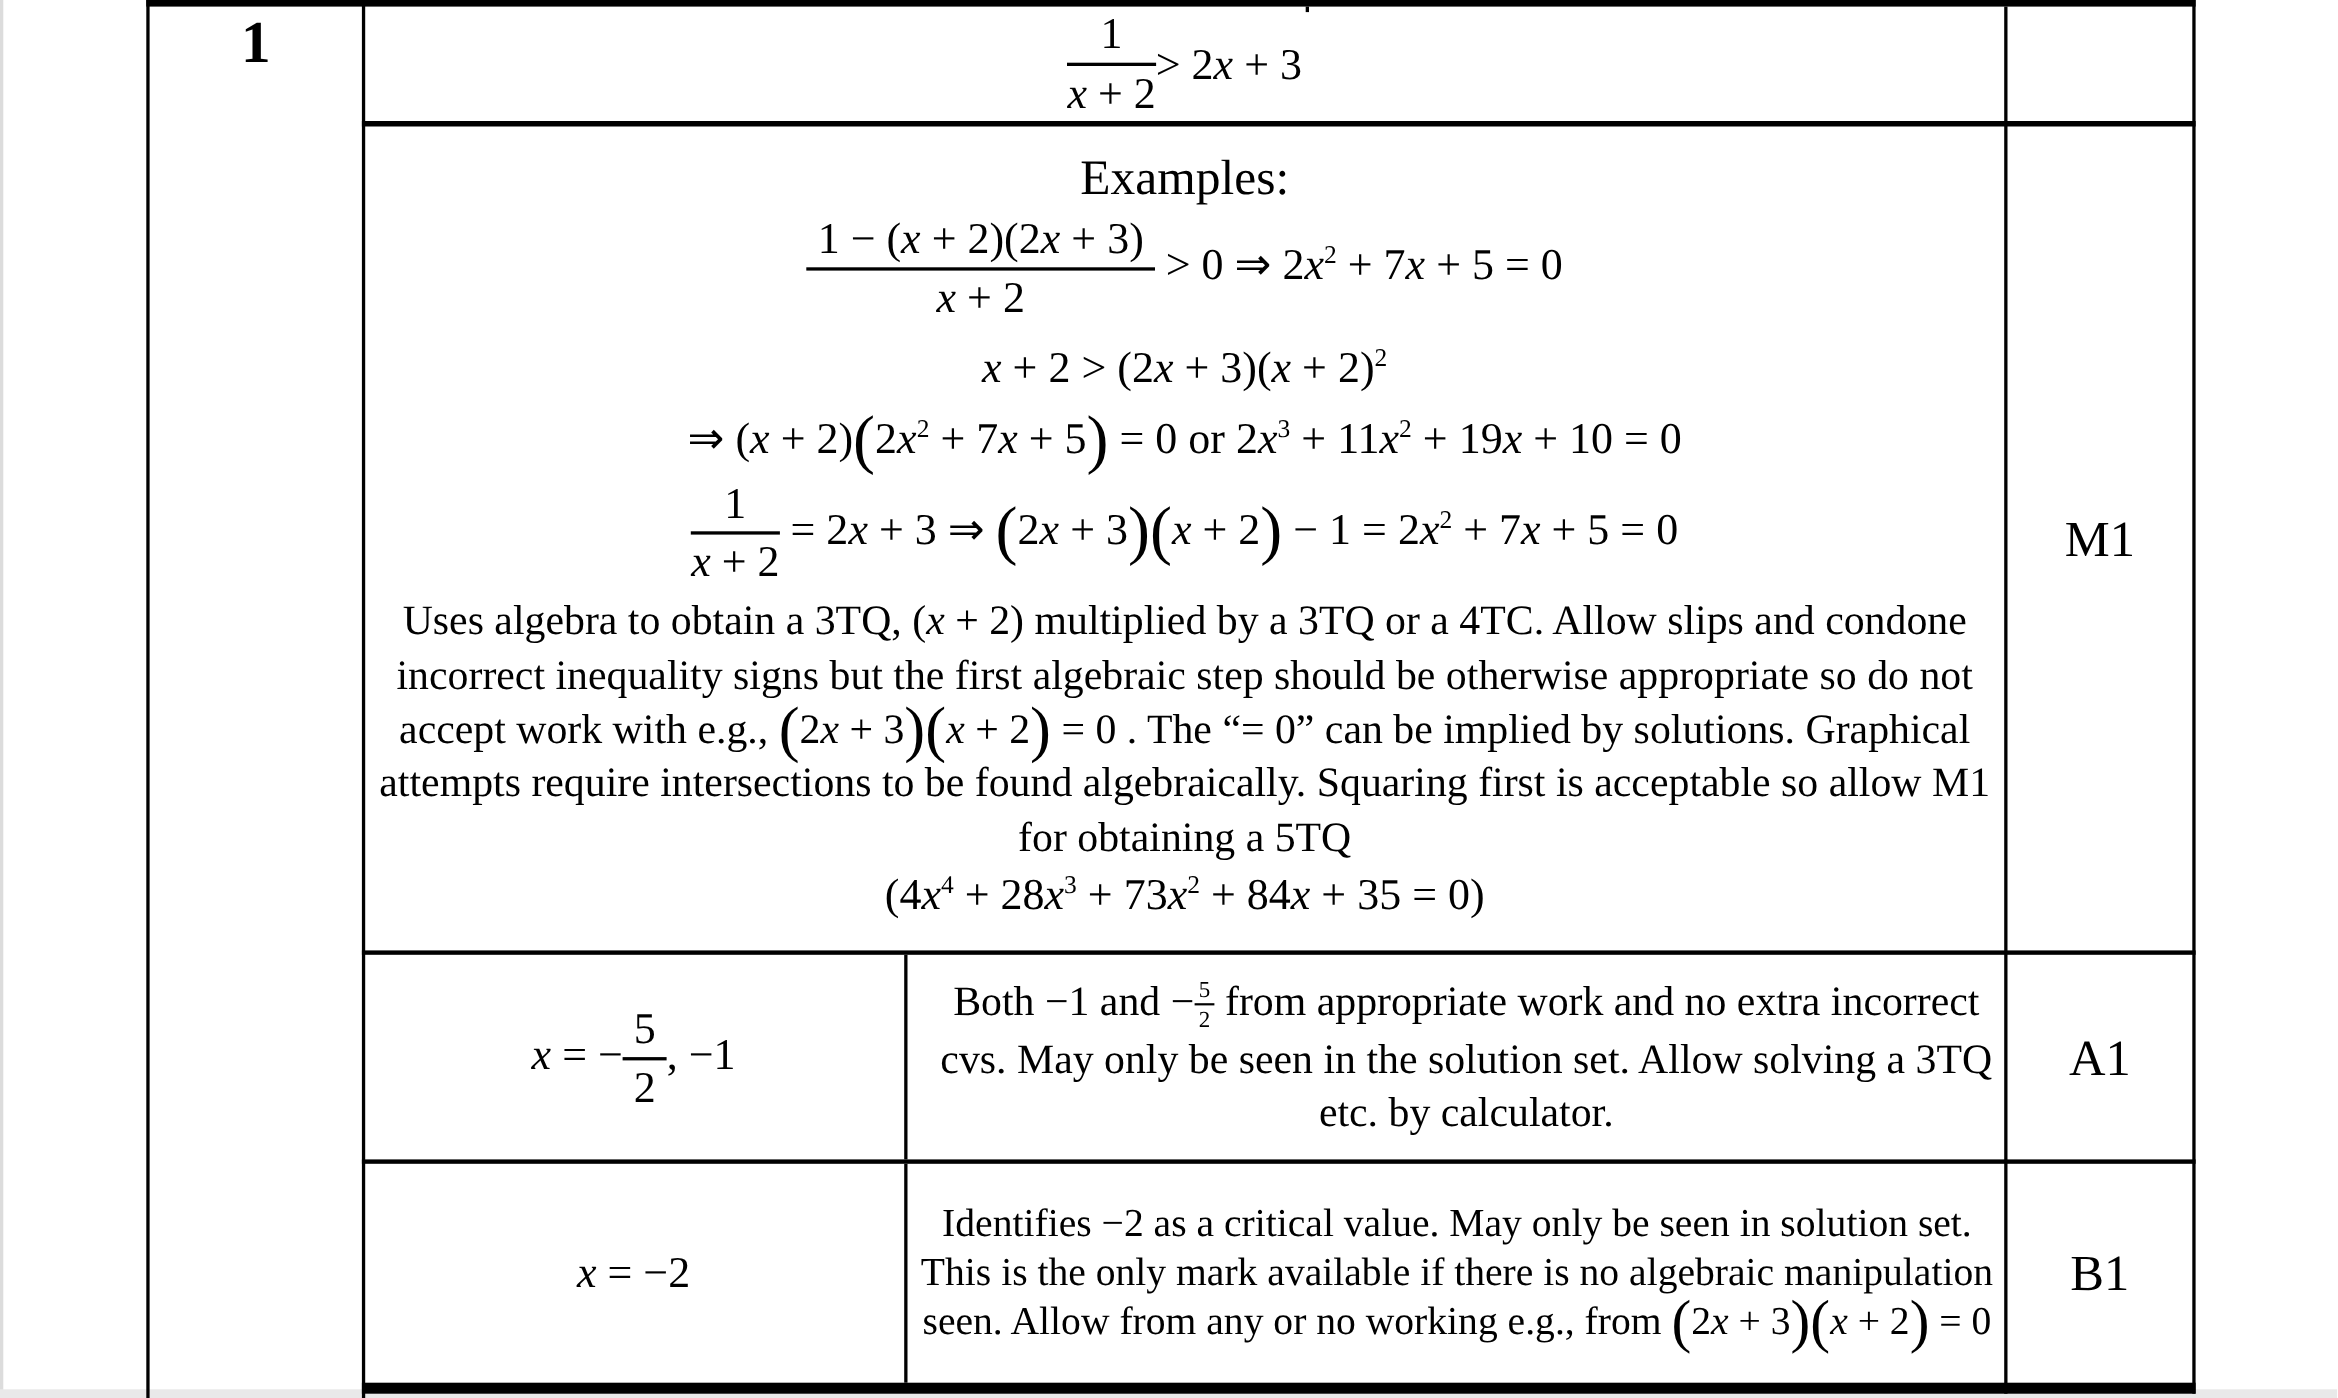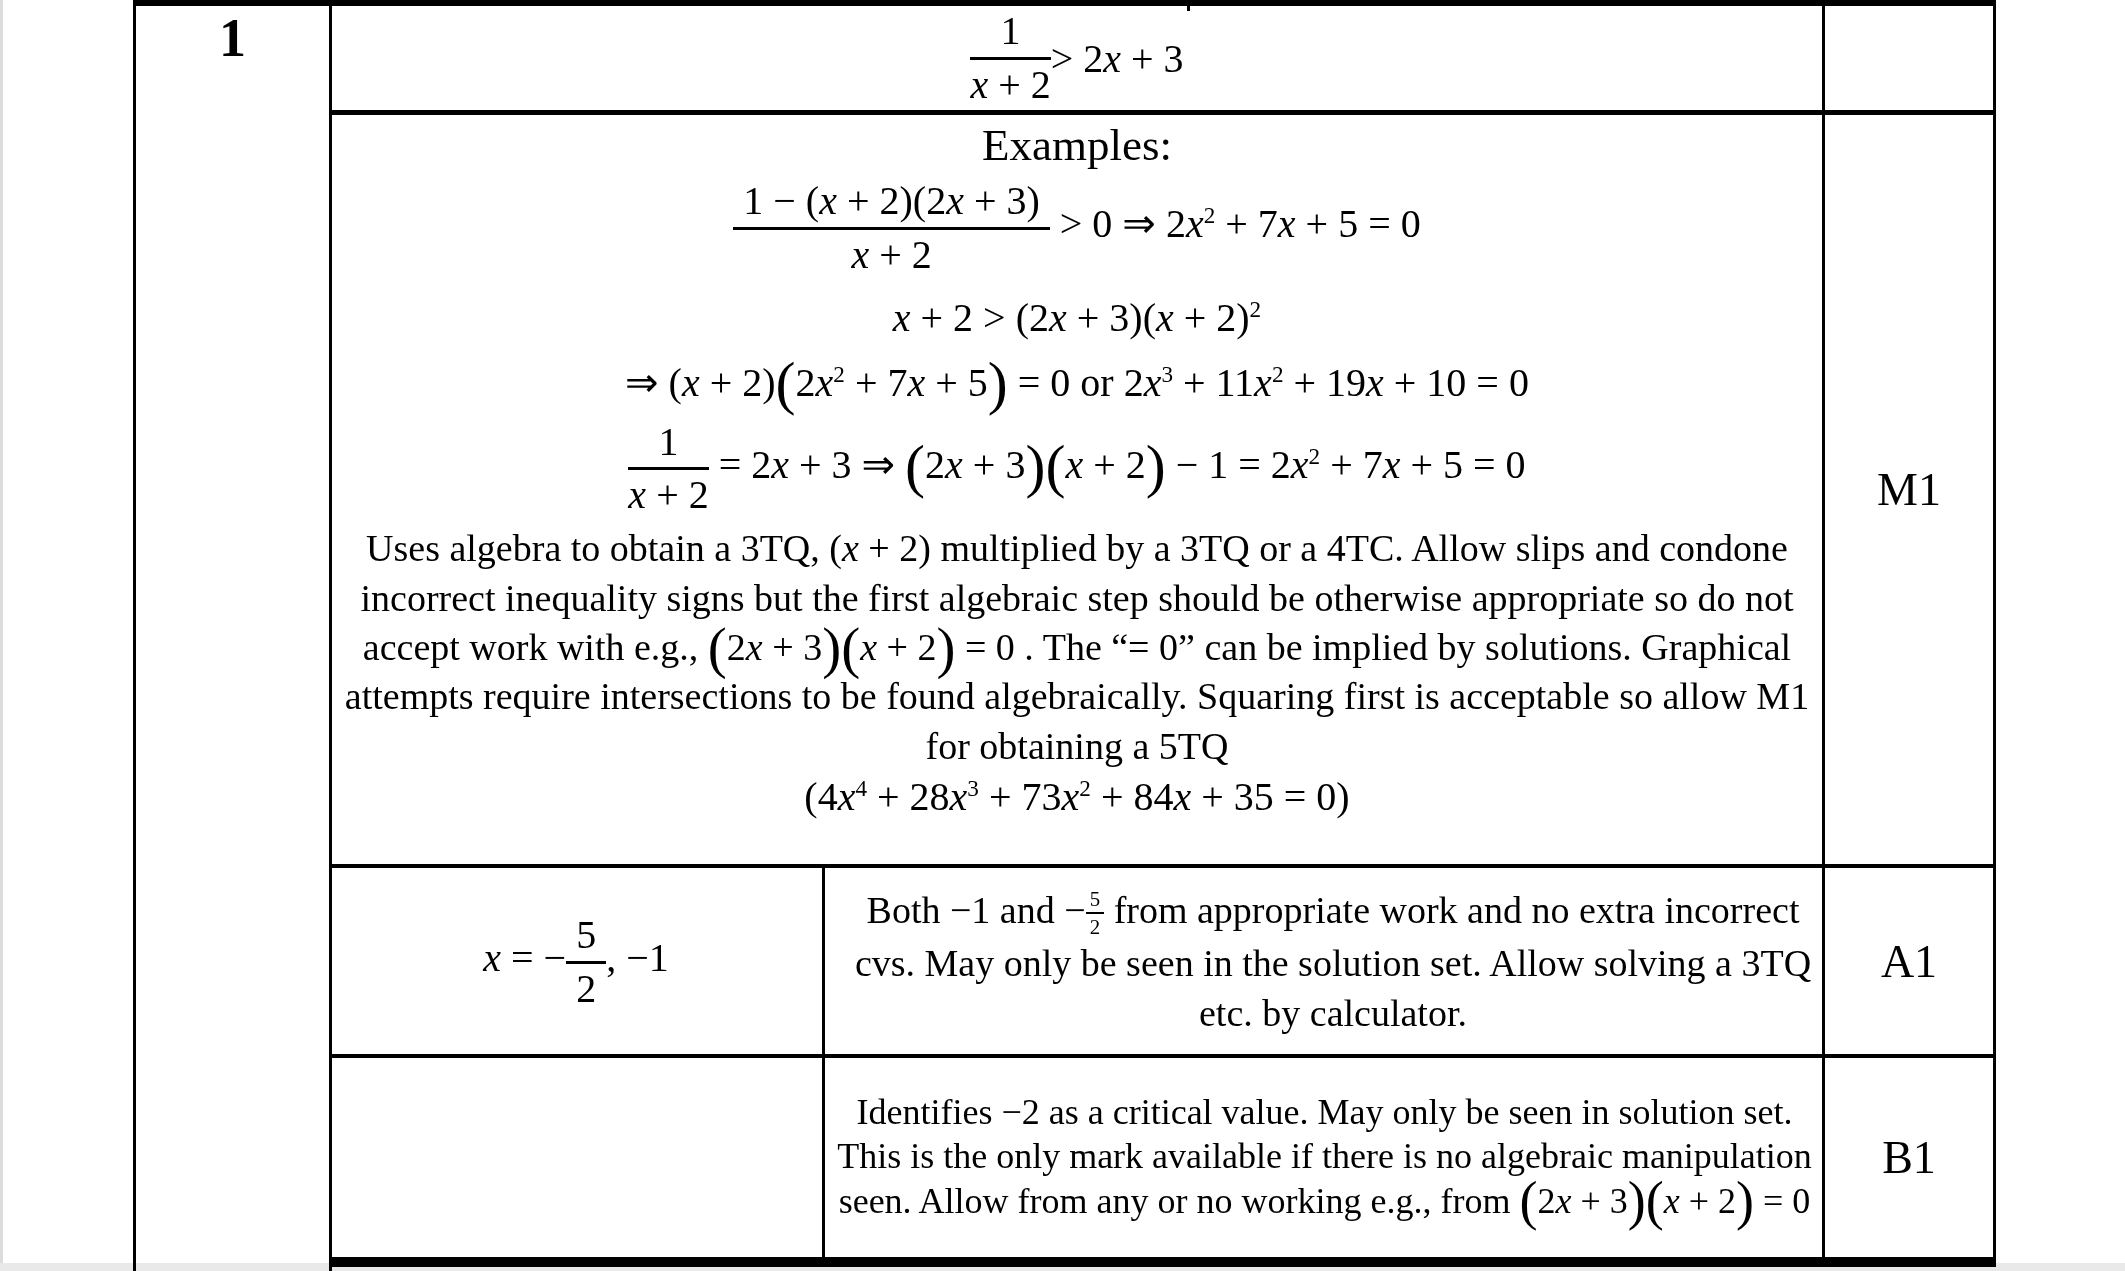--- a/index.html
+++ b/index.html
@@ -18,21 +18,21 @@
 
   
   .cell{position:absolute;display:flex;align-items:center;justify-content:center;text-align:center;}
   .qnum{left:136px;top:8px;width:193px;height:60px;font-size:54px;font-weight:bold;}
   .row1{left:332px;top:8px;width:1490px;height:100px;font-size:40px;}
   .row2{
     left:332px;top:117px;width:1490px;height:745px;
     display:flex;flex-direction:column;align-items:center;justify-content:flex-start;
     position:absolute;text-align:center;
   }
-  .examples-heading{font-size:45px;margin-top:2px;text-align:center;}
+  .examples-heading{font-size:45px;margin-top:18px;text-align:center;}
   .eq{font-size:40px;}
   .eq1{margin-top:8px;}
   .eq2{margin-top:16px;}
   .eq3{margin-top:18px;}
   .eq4{margin-top:14px;}
   .notes{font-size:38px;line-height:1.3;width:1486px;margin-top:6px;text-align:center;}
   .eq5{margin-top:2px;}
 
   .a1-left{left:332px;top:872px;width:488px;height:180px;flex-direction:column;gap:8px;font-size:40px;}
   .a1-right{left:830px;top:870px;width:989px;height:184px;}
@@ -99,18 +99,21 @@
   <div class="mark mark-m1">M1</div>
 
   <div class="cell a1-left">
     <div class="eq"><span><i>x</i> = −</span><span class="frac"><span class="num">5</span><span class="den">2</span></span><span>, −1</span></div>
   </div>
   <div class="cell a1-right">
     <div class="par">Both −1 and −<span class="frac small"><span class="num">5</span><span class="den">2</span></span> from appropriate work and no extra incorrect cvs. May only be seen in the solution set. Allow solving a 3TQ etc. by calculator.</div>
   </div>
   <div class="mark mark-a1">A1</div>
 
+  <div class="cell b1-left">
+    <div class="eq"><span><i>x</i> = −2</span></div>
+  </div>
   <div class="cell b1-right">
     <div class="par">Identifies −2 as a critical value. May only be seen in solution set. This is the only mark available if there is no algebraic manipulation seen. Allow from any or no working e.g., from <span class="big">(</span><span>2<i>x</i> + 3</span><span class="big">)</span><span class="big">(</span><span><i>x</i> + 2</span><span class="big">)</span><span> = 0</span></div>
   </div>
   <div class="mark mark-b1">B1</div>
 
 </div>
 
 </body></html>

